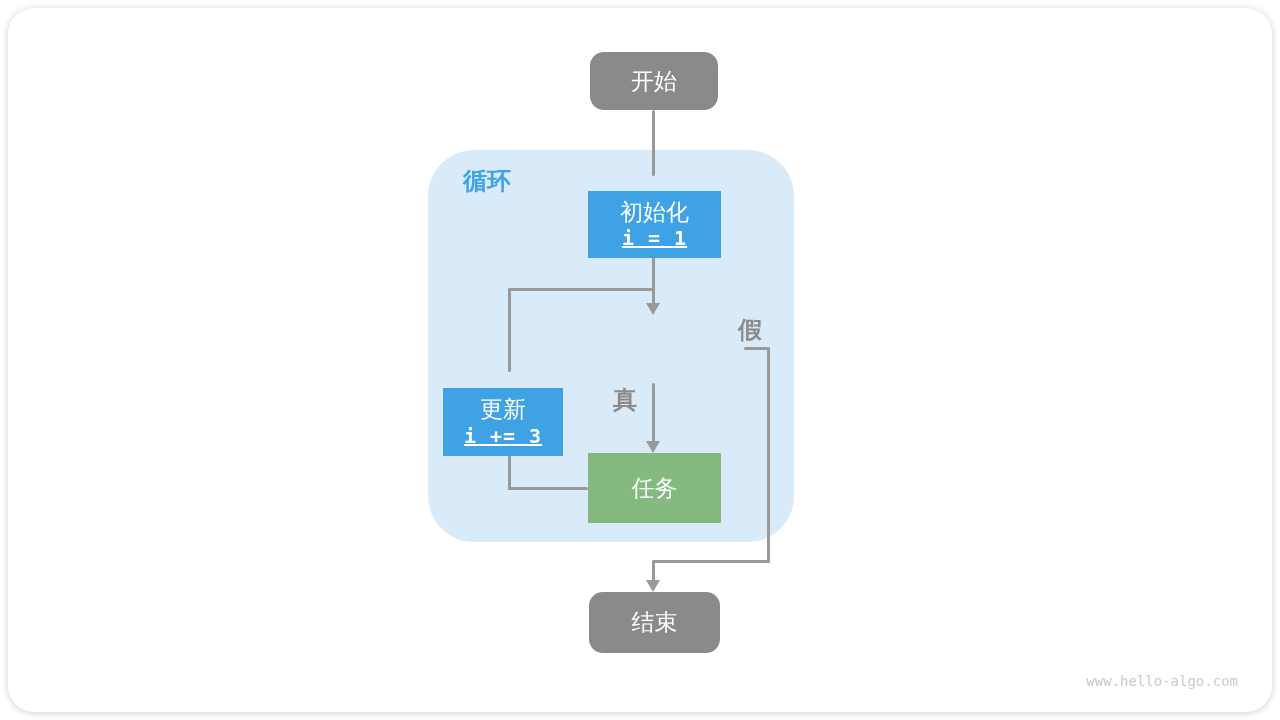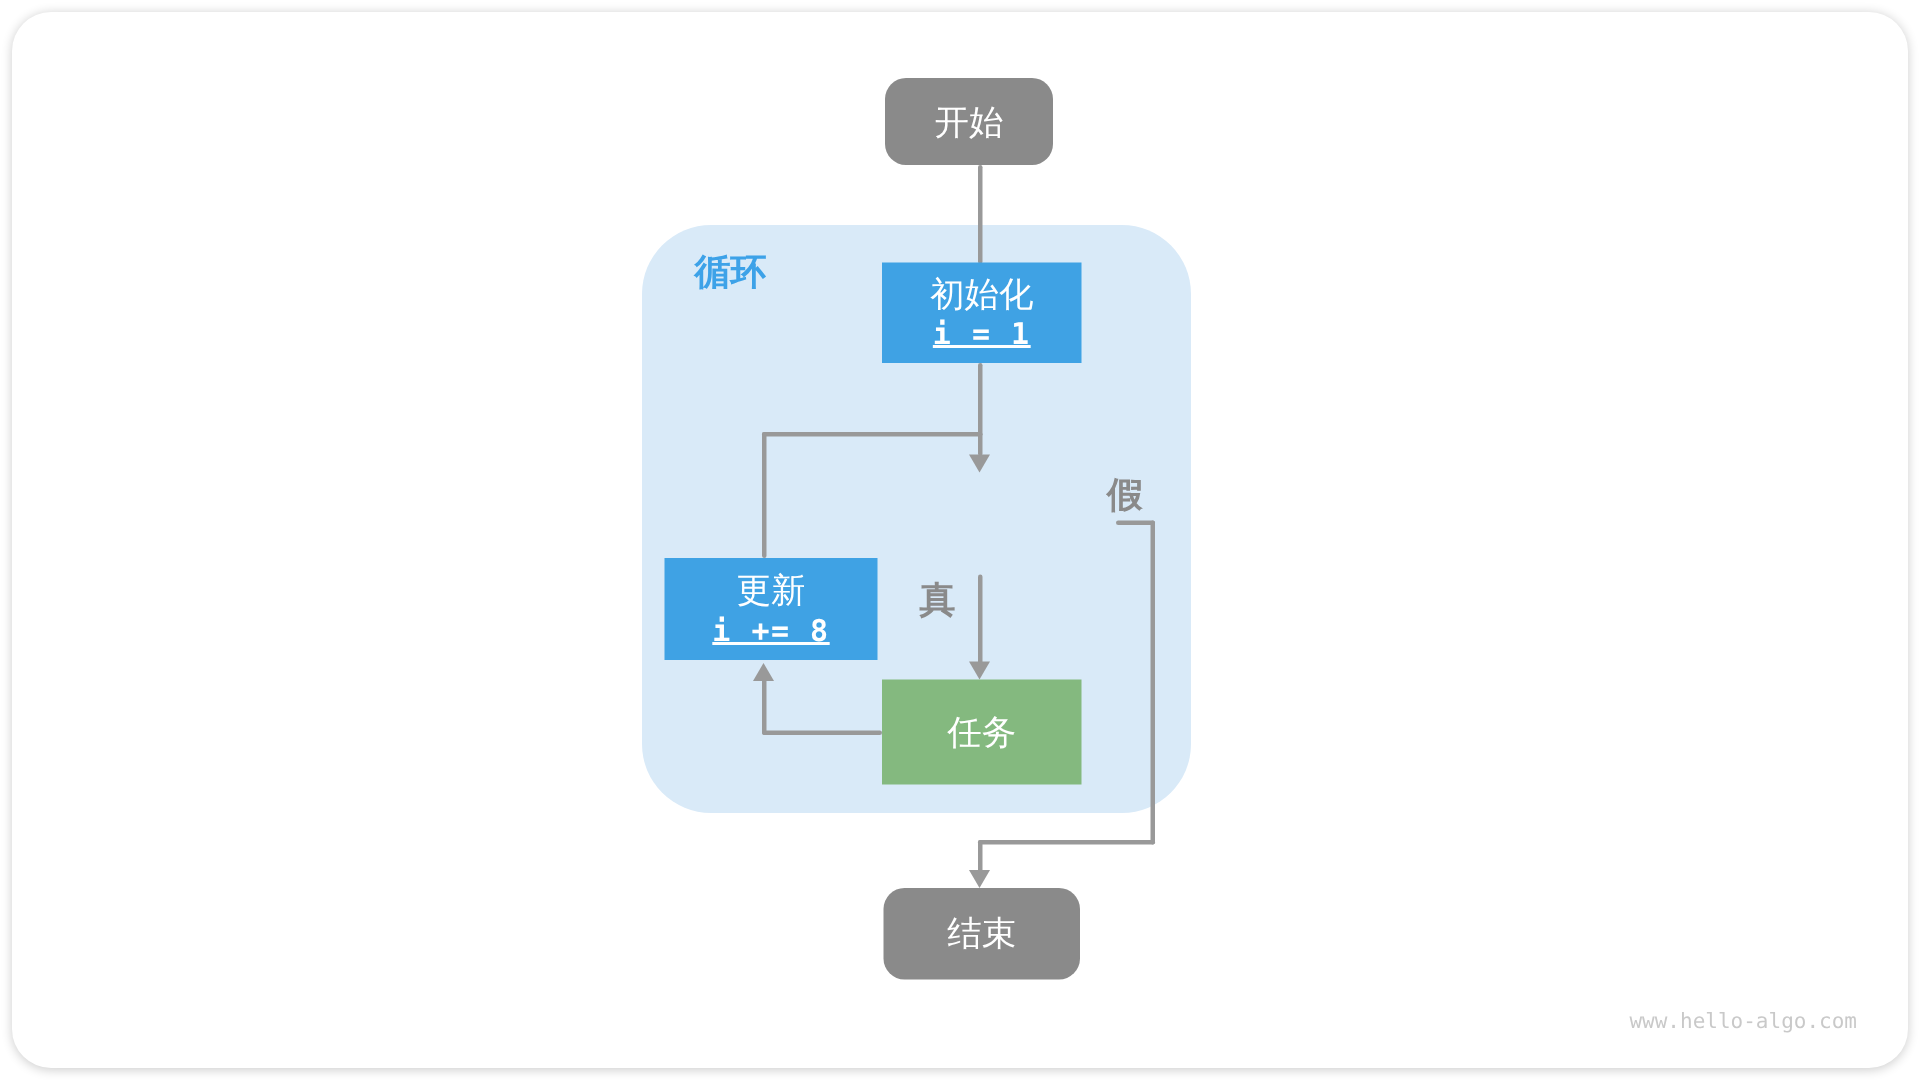--- a/index.html
+++ b/index.html
@@ -17,29 +17,29 @@
   
   .loop-box{position:absolute;left:428px;top:150px;width:366px;height:392px;
     background:var(--loop-bg);border-radius:46px;z-index:1;}
   .loop-label{position:absolute;left:452px;top:165px;z-index:3;
     color:var(--loop-label);font-size:24px;font-weight:bold;margin-left:11px;}
   
   .node{position:absolute;z-index:3;display:flex;flex-direction:column;
     align-items:center;justify-content:center;color:#fff;
     font-size:23px;font-weight:500;line-height:1.25;}
   .terminal{background:var(--box-gray);border-radius:14px;}
-  .process{background:var(--box-blue);}
+  .process{background:var(--box-blue);margin-top:16px;}
   .task{background:var(--box-green);}
   .code{font-family:"DejaVu Sans Mono","Liberation Mono",monospace;
     font-size:20px;font-weight:600;letter-spacing:1px;text-decoration:underline;}
-  .n-start{left:590px;top:52px;width:112px;height:58px;}
+  .n-start{left:590px;top:52px;width:128px;height:58px;}
   .n-init{left:588px;top:175px;width:133px;height:67px;}
   .n-cond{left:564px;top:314px;width:182px;height:70px;background:var(--box-blue);
     clip-path:polygon(50% 0,100% 50%,50% 100%,0 50%);}
-  .n-update{left:443px;top:372px;width:142px;height:68px;}
+  .n-update{left:443px;top:372px;width:120px;height:68px;}
   .n-task{left:588px;top:453px;width:133px;height:70px;}
   .n-end{left:589px;top:592px;width:131px;height:61px;}
   
   .edge{position:absolute;background:var(--line);z-index:2;border-radius:2px;}
   .e1{left:652px;top:110px;width:3px;height:66px;}
   .e2{left:652px;top:242px;width:3px;height:62px;}
   .e3h{left:508px;top:288px;width:147px;height:3px;}
   .e3v{left:508px;top:288px;width:3px;height:84px;}
   .e4{left:652px;top:383px;width:3px;height:60px;}
   .e5h1{left:744px;top:347px;width:26px;height:3px;}
@@ -102,21 +102,21 @@
   </div>
 
   <div class="node process n-init">
     <span>初始化</span>
     <span class="code">i = 1</span>
   </div>
 
 
   <div class="node process n-update">
     <span>更新</span>
-    <span class="code">i += 8</span>
+    <span class="code">i += 3</span>
   </div>
 
   <div class="node task n-task">
     <span>任务</span>
   </div>
 
   <div class="node terminal n-end">
     <span>结束</span>
   </div>
 

